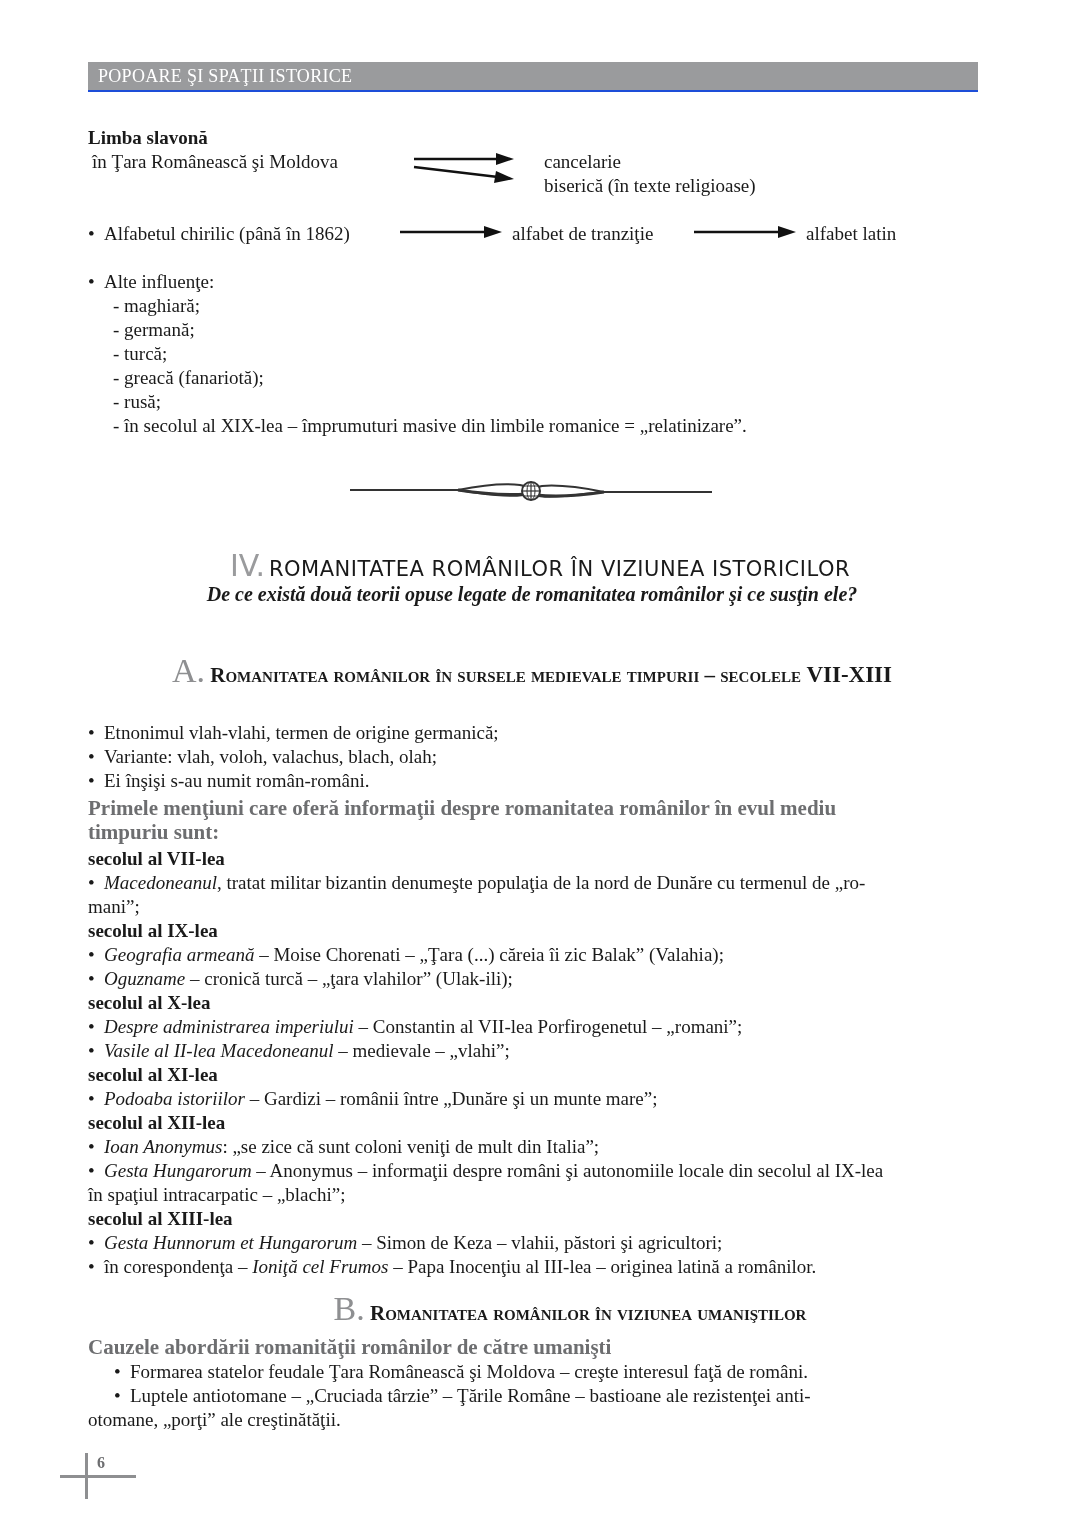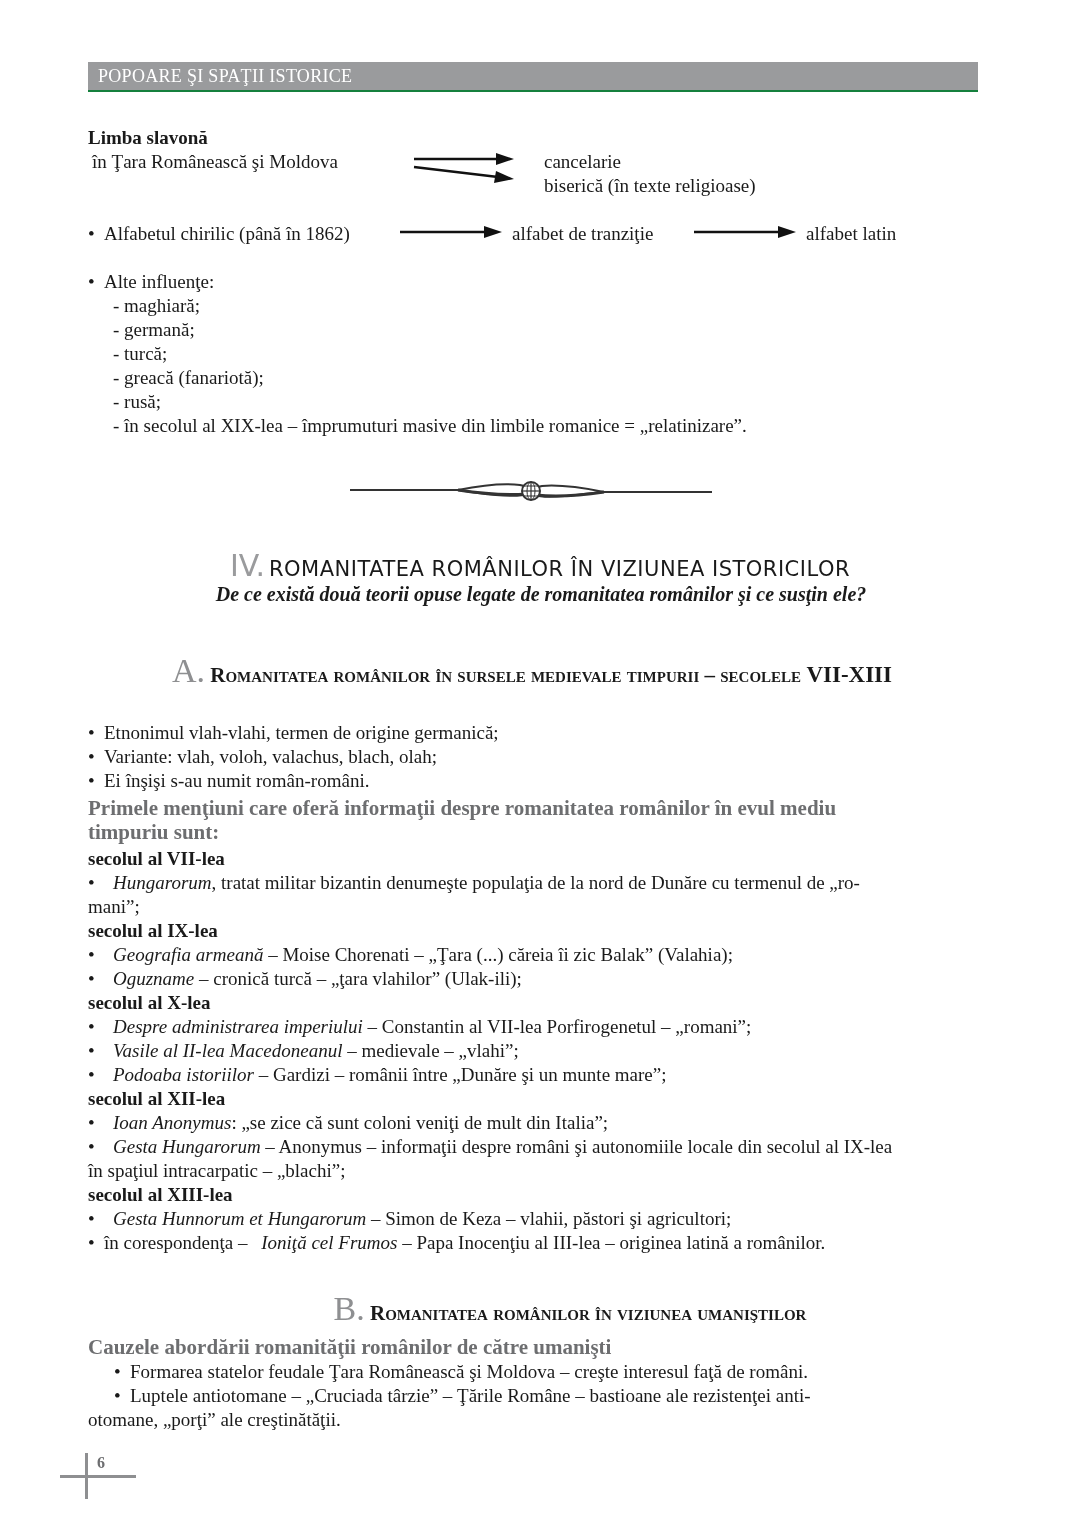--- a/index.html
+++ b/index.html
@@ -1,25 +1,25 @@
 <!DOCTYPE html>
 <html><head>
 <meta charset="utf-8">
 <style>
   html,body{margin:0;padding:0;background:#fff;}
   body{width:1080px;height:1527px;position:relative;overflow:hidden;
        font-family:"Liberation Serif","DejaVu Serif",serif;color:#1a1a1a;}
   .abs{position:absolute;}
   .header-bar{left:88px;top:62px;width:890px;height:28px;background:#9a9b9d;
-     border-bottom:2px solid #15803d;}
+     border-bottom:2px solid #1d4ed8;}
   .header-title{position:absolute;left:10px;top:4px;color:#fff;font-size:18px;
      letter-spacing:0.3px;font-family:"Liberation Serif",serif;}
   .txt{font-size:19px;line-height:24px;white-space:nowrap;}
   .b{font-weight:bold;}
-  .i{font-style:italic;padding-left:9px;}
+  .i{font-style:italic;}
   .gray-head{color:#6d6e70;font-weight:bold;font-size:21px;line-height:24px;}
   .sec-title{font-size:21px;white-space:nowrap;}
   .sec-letter{color:#8e8f91;font-size:34px;}
   .smallcaps{font-variant:small-caps;font-weight:bold;}
   .roman-title{font-family:"DejaVu Sans",sans-serif;font-size:21px;letter-spacing:0.5px;}
   .roman-num{color:#9a9b9d;font-size:30px;font-family:"DejaVu Sans",sans-serif;}
   .bullet{display:inline-block;width:16px;}
 </style>
 </head>
 <body>
@@ -96,31 +96,32 @@
   <div class="txt"><span class="bullet">•</span><span>Ei înşişi s-au numit român-români.</span></div>
 </div>
 
 <div class="abs gray-head" style="left:88px;top:796px;white-space:nowrap;">
   <div>Primele menţiuni care oferă informaţii despre romanitatea românilor în evul mediu</div>
   <div>timpuriu  sunt:</div>
 </div>
 
 <div class="abs" style="left:88px;top:847px;width:900px;">
   <div class="txt b">secolul al VII-lea</div>
-  <div class="txt"><span class="bullet">•</span><span class="i">Hungarorum</span><span>, tratat militar bizantin denumeşte populaţia de la nord de Dunăre cu termenul de „ro-</span></div>
+  <div class="txt"><span class="bullet">•</span><span class="i">Macedoneanul</span><span>, tratat militar bizantin denumeşte populaţia de la nord de Dunăre cu termenul de „ro-</span></div>
   <div class="txt">mani”;</div>
 
   <div class="txt b">secolul al IX-lea</div>
   <div class="txt"><span class="bullet">•</span><span class="i">Geografia armeană</span><span> – Moise Chorenati – „Ţara (...) căreia îi zic Balak” (Valahia);</span></div>
   <div class="txt"><span class="bullet">•</span><span class="i">Oguzname</span><span> – cronică turcă – „ţara vlahilor” (Ulak-ili);</span></div>
 
   <div class="txt b">secolul al X-lea</div>
   <div class="txt"><span class="bullet">•</span><span class="i">Despre administrarea imperiului</span><span> – Constantin al VII-lea Porfirogenetul – „romani”;</span></div>
   <div class="txt"><span class="bullet">•</span><span class="i">Vasile al II-lea Macedoneanul</span><span> – medievale – „vlahi”;</span></div>
 
+  <div class="txt b">secolul al XI-lea</div>
   <div class="txt"><span class="bullet">•</span><span class="i">Podoaba istoriilor</span><span> – Gardizi – românii între „Dunăre şi un munte mare”;</span></div>
 
   <div class="txt b">secolul al XII-lea</div>
   <div class="txt"><span class="bullet">•</span><span class="i">Ioan Anonymus</span><span>: „se zice că sunt coloni veniţi de mult din Italia”;</span></div>
   <div class="txt"><span class="bullet">•</span><span class="i">Gesta Hungarorum</span><span> – Anonymus – informaţii despre români şi autonomiile locale din secolul al IX-lea</span></div>
   <div class="txt">în spaţiul intracarpatic – „blachi”;</div>
 
   <div class="txt b">secolul al XIII-lea</div>
   <div class="txt"><span class="bullet">•</span><span class="i">Gesta Hunnorum et Hungarorum</span><span> – Simon de Keza – vlahii, păstori şi agricultori;</span></div>
   <div class="txt"><span class="bullet">•</span><span>în corespondenţa – </span><span class="i">Ioniţă cel Frumos</span><span> – Papa Inocenţiu al III-lea – originea latină a românilor.</span></div>

